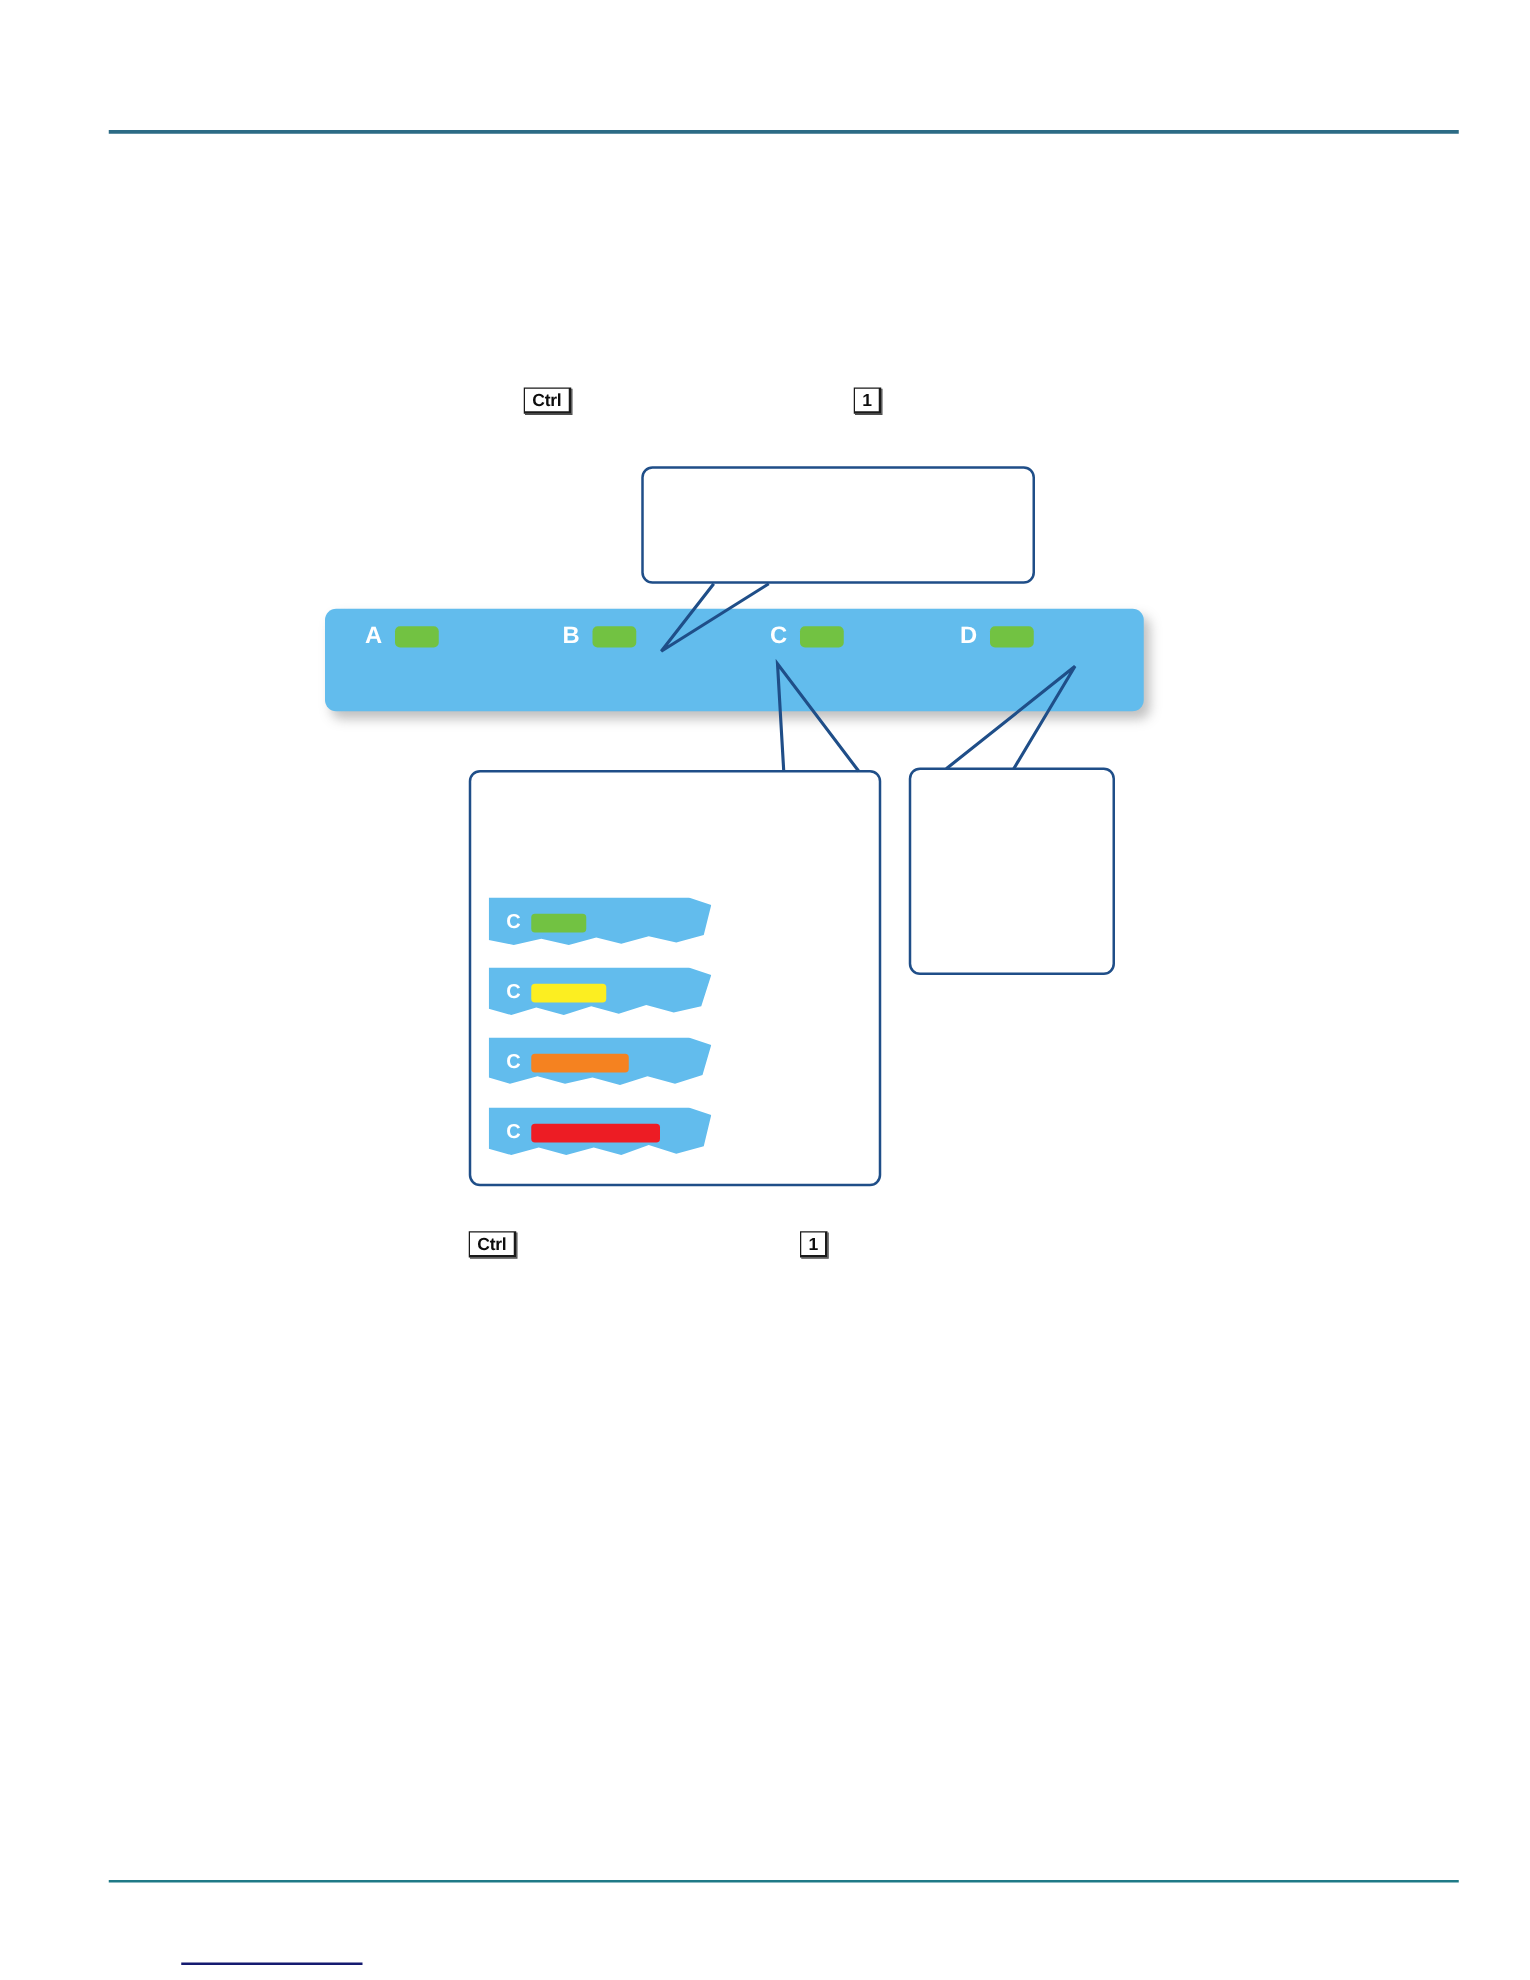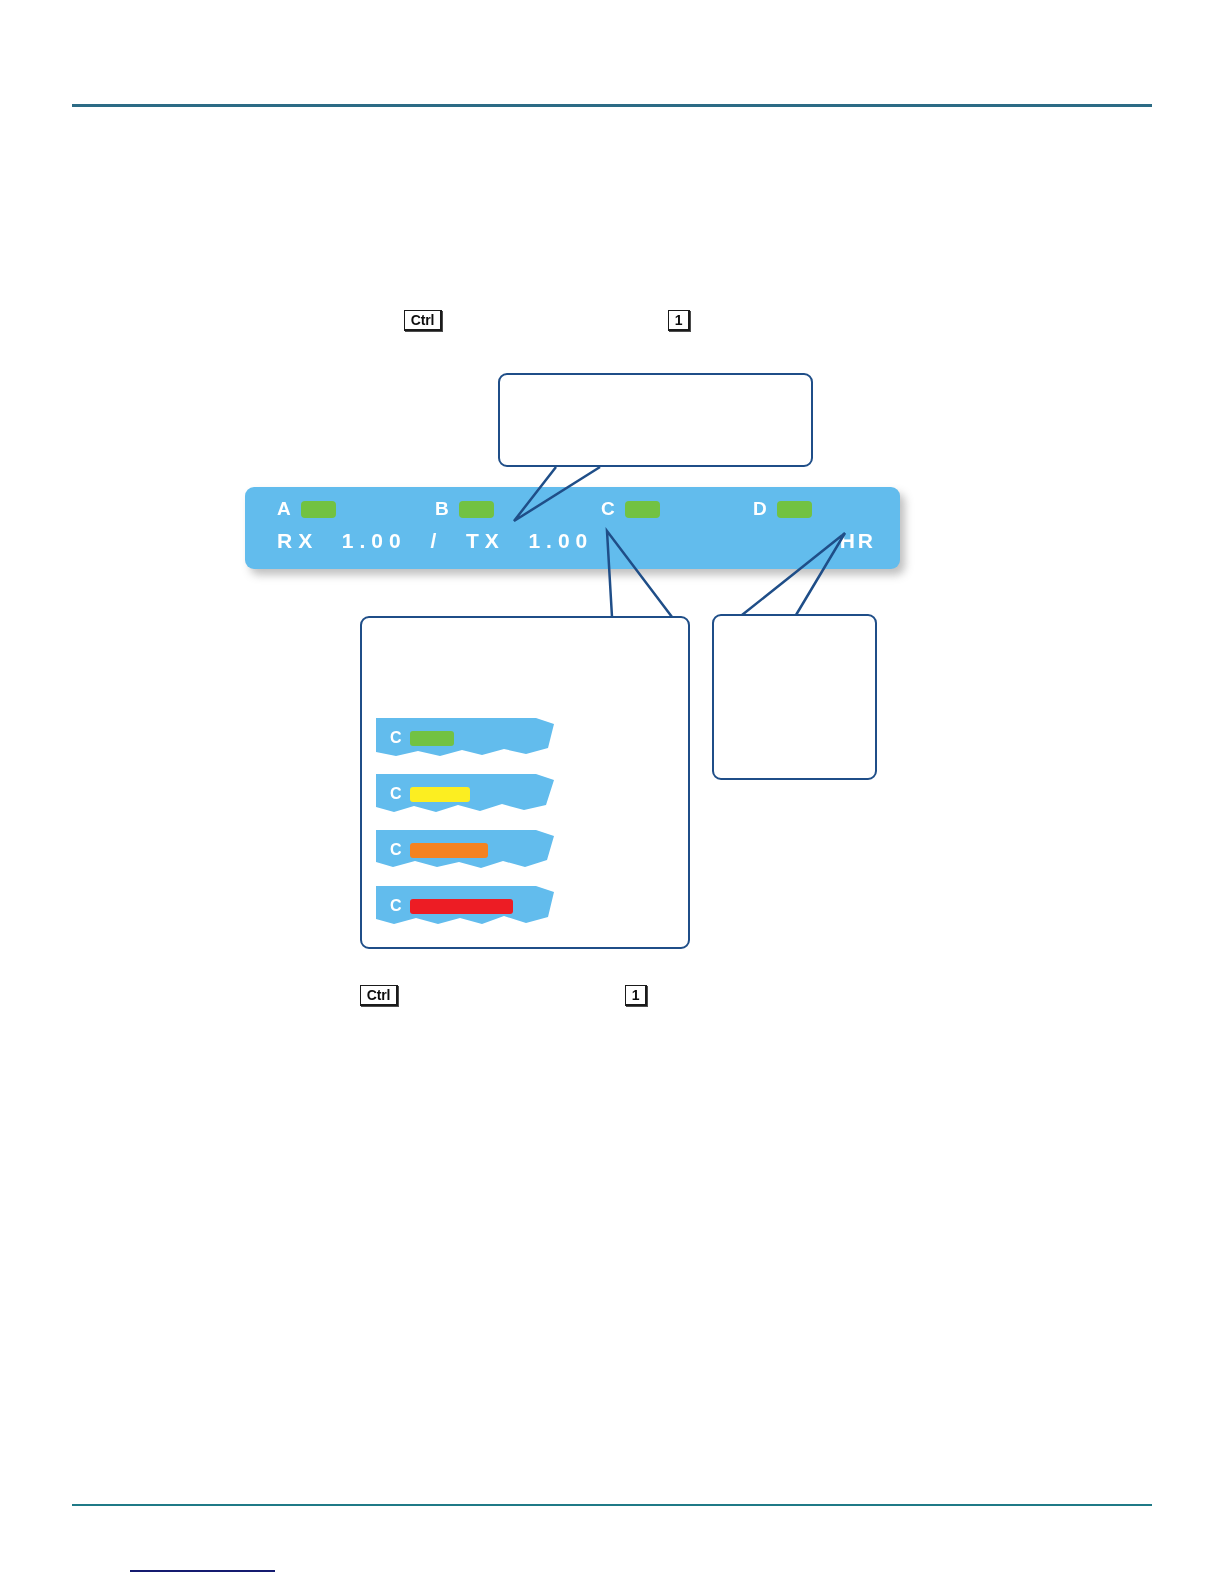--- a/index.html
+++ b/index.html
@@ -14,20 +14,21 @@
     height: 1584px;
     position: relative;
     overflow: hidden;
   }
 
   .page {
     position: absolute;
     inset: 0;
     width: 978px;
     height: 1584px;
+    margin-left: 15px;
   }
 
   
   .rule-top {
     position: absolute;
     left: 72px;
     top: 104px;
     width: 1080px;
     height: 3px;
     background: #2c6b85;
@@ -215,24 +216,20 @@
       </div>
       <div class="sb-chan sb-chan-c">
         <span class="lbl">C</span>
         <span class="sb-bar"></span>
       </div>
       <div class="sb-chan sb-chan-d">
         <span class="lbl">D</span>
         <span class="sb-bar"></span>
       </div>
     </div>
-    <div class="sb-row">
-      <span class="sb-rxtx">RX  1.00  /  TX  1.00</span>
-      <span class="sb-hr">HR</span>
-    </div>
   </div>
 
   <div class="callout callout-top">
     
   </div>
 
   <div class="callout callout-main">
     
   </div>
 

